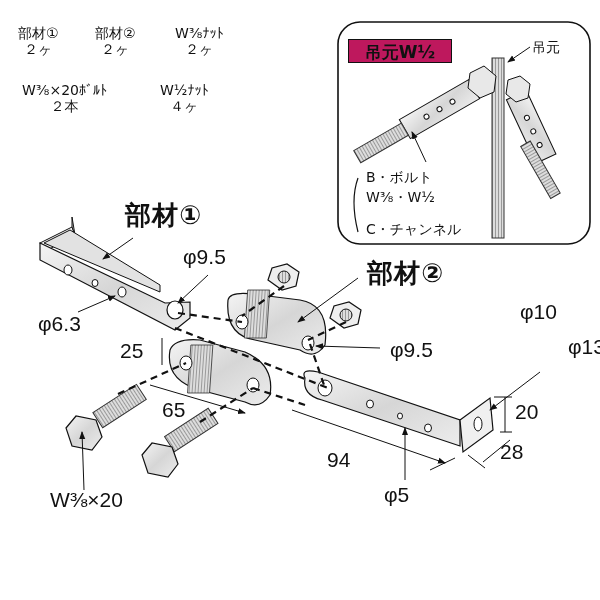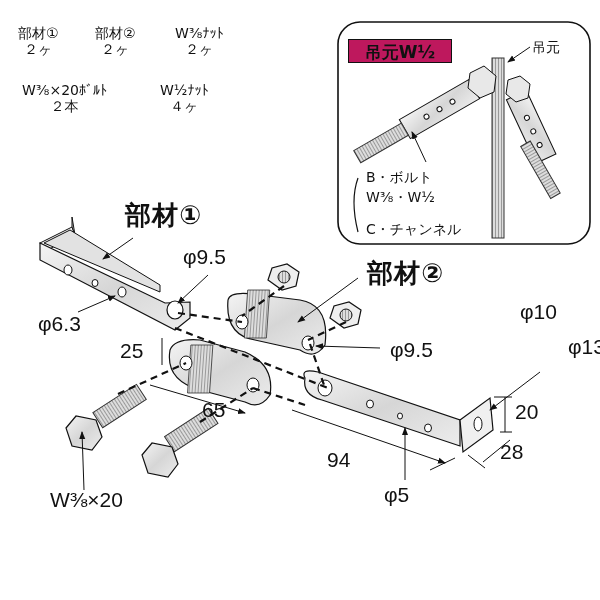--- a/index.html
+++ b/index.html
@@ -191,16 +191,16 @@
 
 <div class="lbl dim" style="left:183px;top:245px;">φ9.5</div>
 <div class="lbl dim" style="left:38px;top:312px;">φ6.3</div>
 <div class="lbl dim" style="left:390px;top:338px;">φ9.5</div>
 <div class="lbl dim" style="left:520px;top:300px;">φ10</div>
 <div class="lbl dim" style="left:520px;top:335px;margin-left:48px;">φ13</div>
 <div class="lbl dim" style="left:384px;top:483px;">φ5</div>
 <div class="lbl dim" style="left:50px;top:488px;">W⅜×20</div>
 
 <div class="lbl dim" style="left:120px;top:339px;">25</div>
-<div class="lbl dim" style="left:162px;top:398px;margin-left:40px;">65</div>
+<div class="lbl dim" style="left:162px;top:398px;">65</div>
 <div class="lbl dim" style="left:327px;top:448px;">94</div>
 <div class="lbl dim" style="left:515px;top:400px;">20</div>
 <div class="lbl dim" style="left:500px;top:440px;">28</div>
 
 </body></html>

